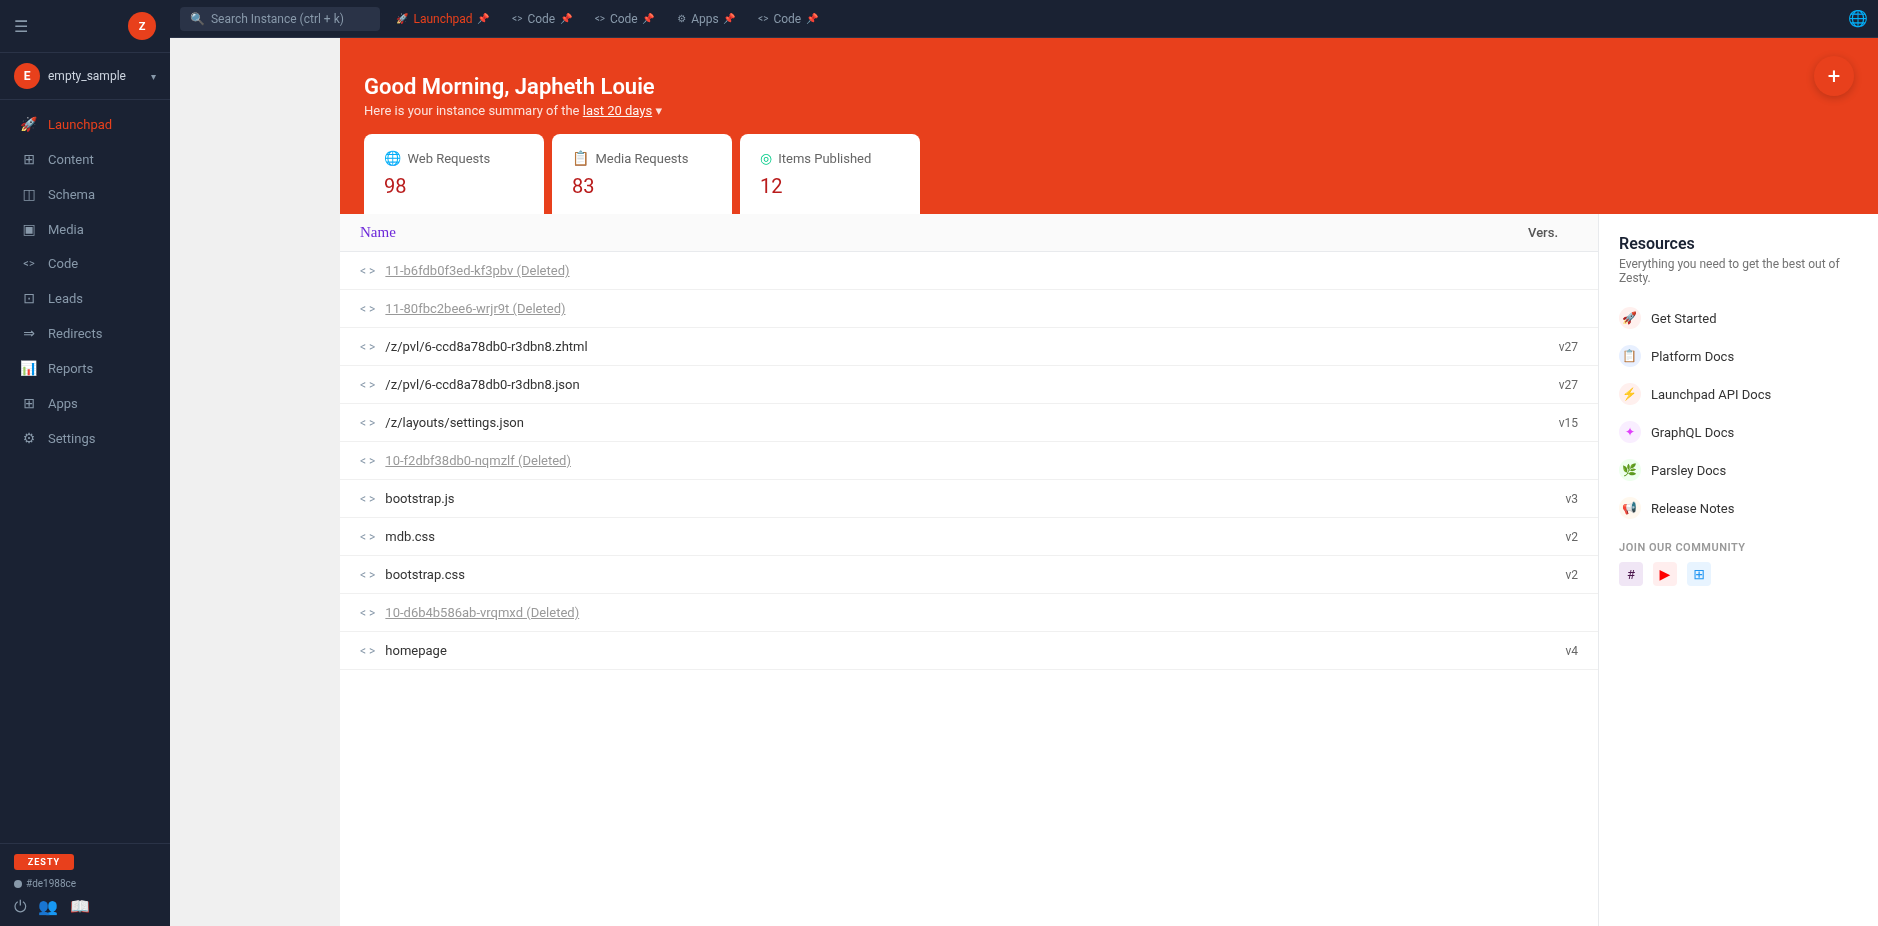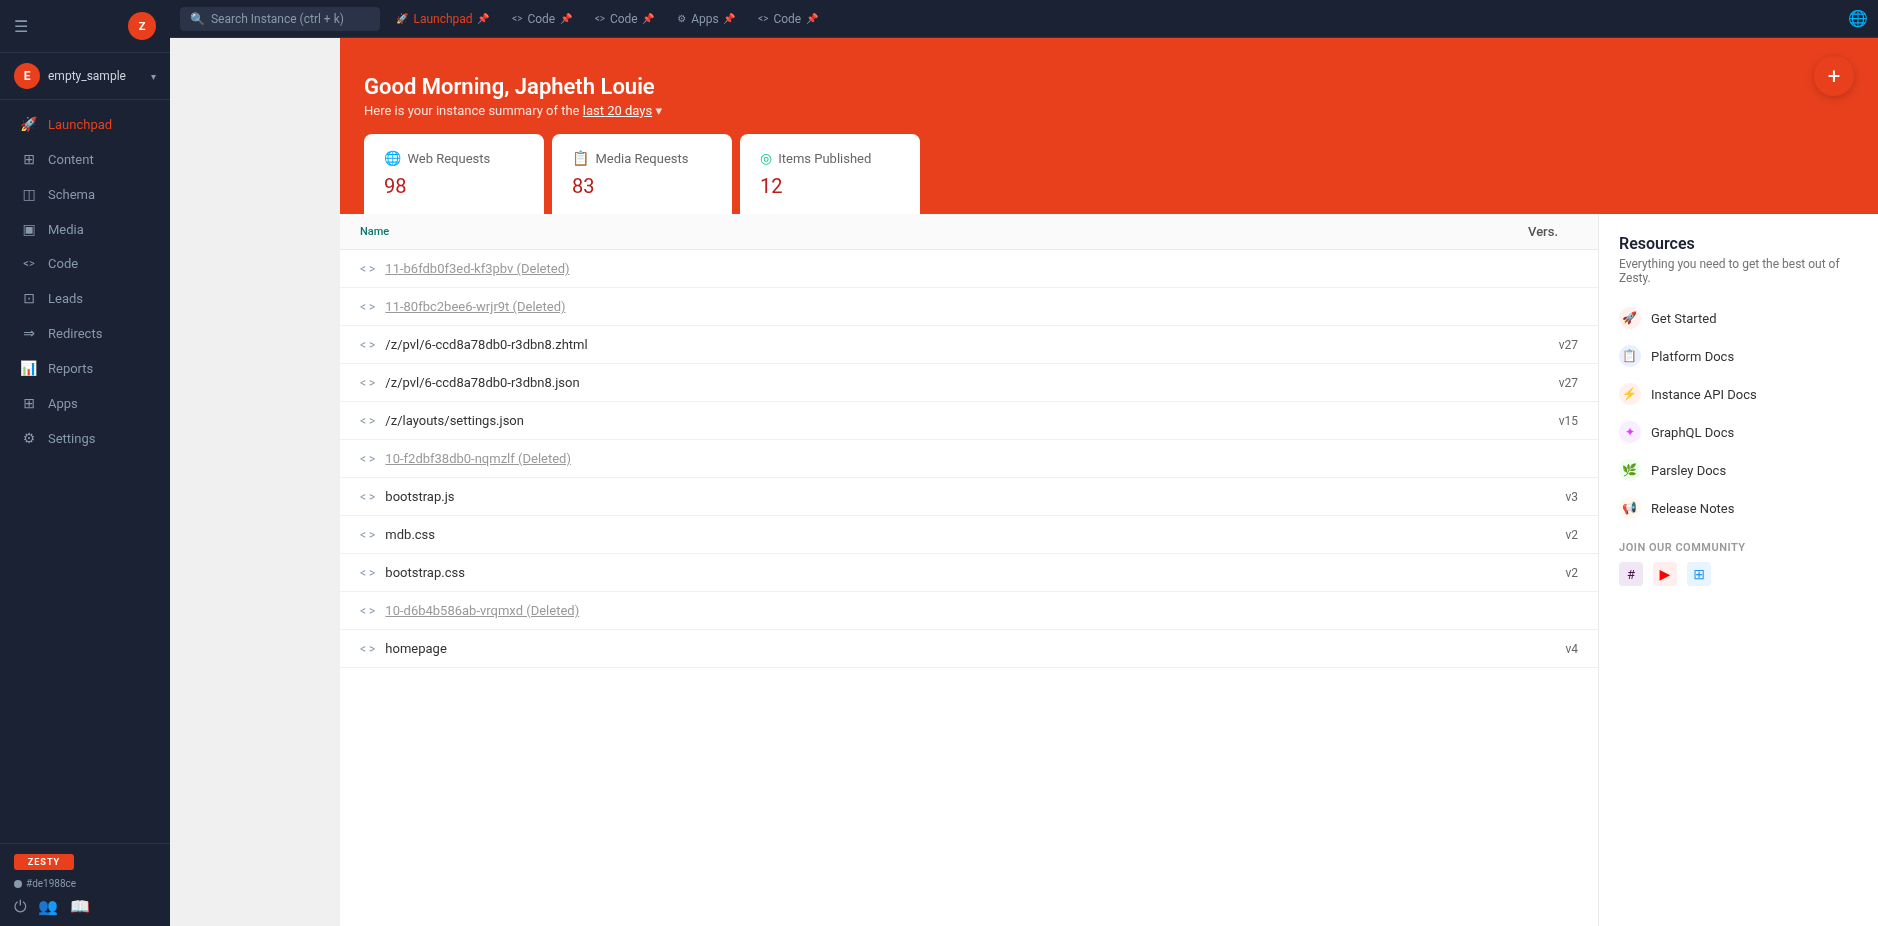--- a/index.html
+++ b/index.html
@@ -177,21 +177,21 @@
       overflow-y: auto;
       background: white;
     }
     .list-header {
       display: flex; align-items: center;
       padding: 10px 20px;
       border-bottom: 1px solid #e8eaed;
       background: #fafafa;
       position: sticky; top: 0; z-index: 1;
     }
-    .list-header-name { flex: 1; font-size: 11px; color: #0f766e; font-weight: 500; }
+    .list-header-name { flex: 1; font-size: 15px; color: #6d28d9; font-weight: 500; font-family: Liberation Serif, serif; }
     .list-header-vers { font-size: 13px; color: #555; font-weight: 500; margin-right: 20px; }
 
     .list-item {
       display: flex; align-items: center;
       padding: 11px 20px;
       border-bottom: 1px solid #f0f0f0;
       cursor: pointer;
     }
     .list-item-icon {
       color: #8899aa; font-size: 12px; margin-right: 10px;
@@ -471,21 +471,21 @@
       <div class="resource-item">
         <div class="resource-dot" style="background:#fff0ee; color:#e8401c;">🚀</div>
         <span>Get Started</span>
       </div>
       <div class="resource-item">
         <div class="resource-dot" style="background:#e8f0ff; color:#4a9eff;">📋</div>
         <span>Platform Docs</span>
       </div>
       <div class="resource-item">
         <div class="resource-dot" style="background:#fff0ee; color:#e8401c;">⚡</div>
-        <span>Instance API Docs</span>
+        <span>Launchpad API Docs</span>
       </div>
       <div class="resource-item">
         <div class="resource-dot" style="background:#f9eeff; color:#e040fb;">✦</div>
         <span>GraphQL Docs</span>
       </div>
       <div class="resource-item">
         <div class="resource-dot" style="background:#eeffee; color:#00aa44;">🌿</div>
         <span>Parsley Docs</span>
       </div>
       <div class="resource-item">

